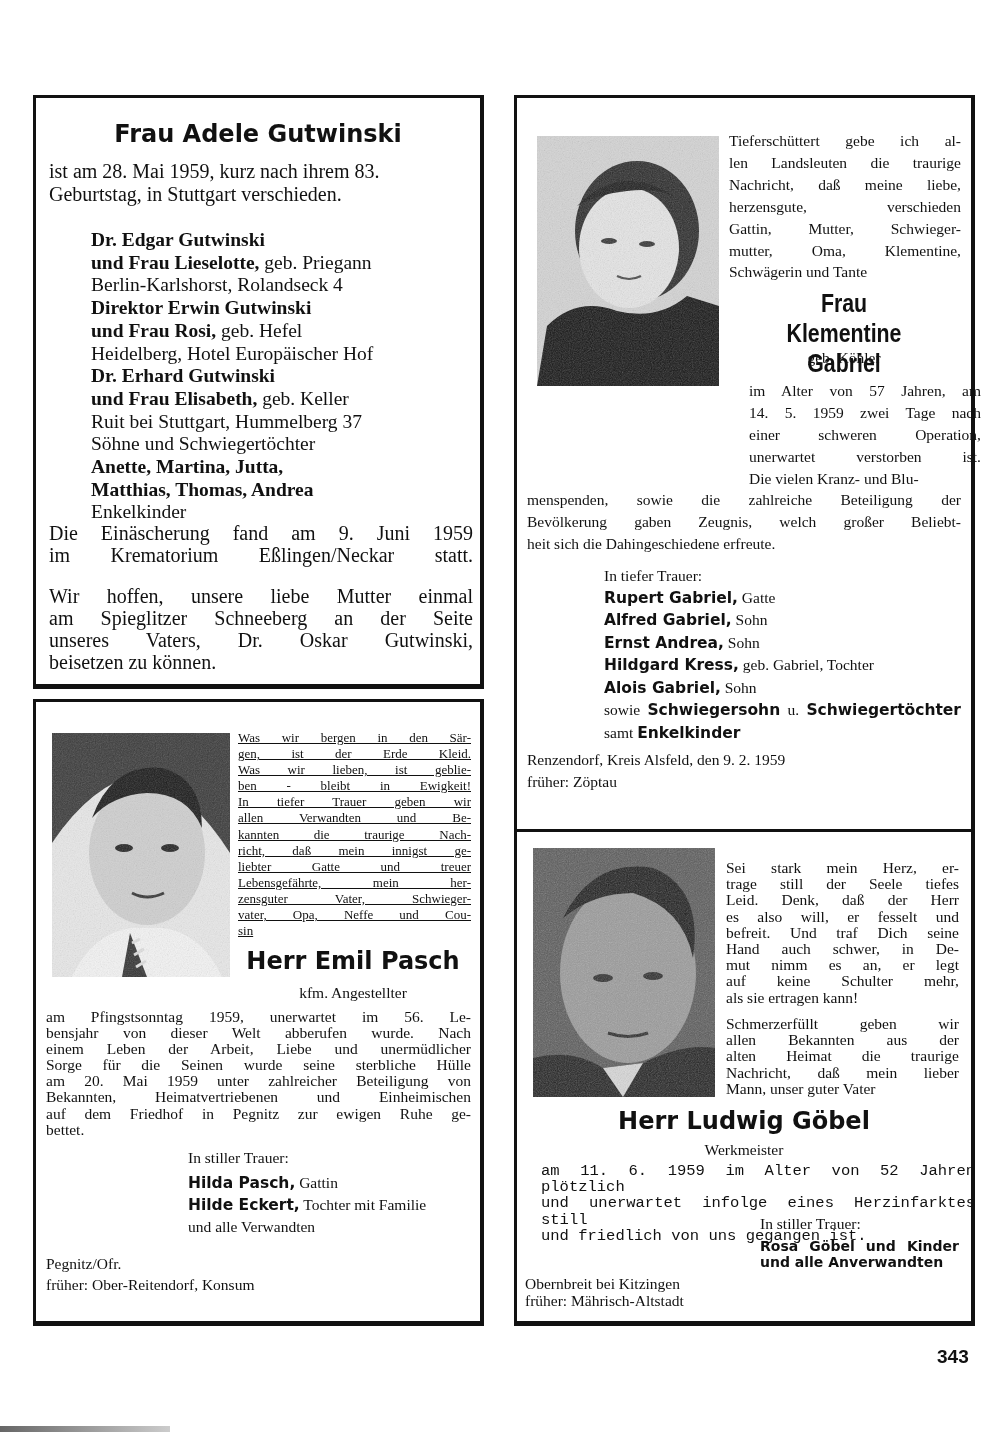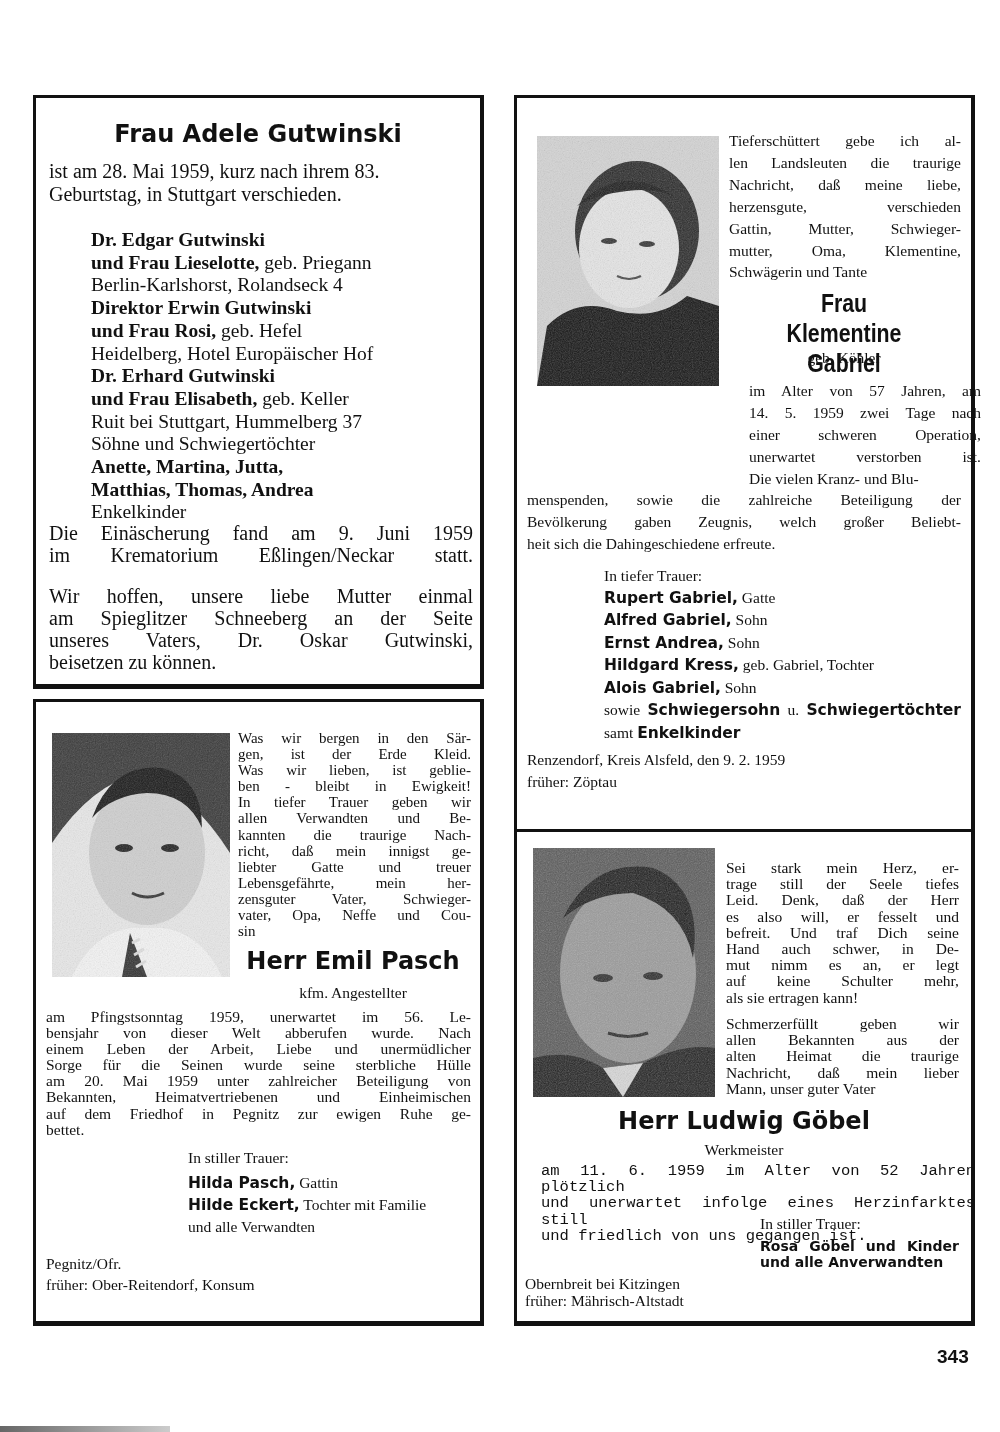--- a/index.html
+++ b/index.html
@@ -136,21 +136,21 @@
       <path d="M40 85 Q60 30 110 35 Q150 45 150 95 Q135 60 95 60 Q60 62 40 85Z" fill="#1a1a1a"></path>
       <ellipse cx="72" cy="115" rx="9" ry="4" fill="#222"></ellipse>
       <ellipse cx="118" cy="115" rx="9" ry="4" fill="#222"></ellipse>
       <path d="M80 160 Q95 168 112 160" stroke="#333" stroke-width="3" fill="none"></path>
       <path d="M20 244 Q40 200 80 195 L110 195 Q150 200 170 244Z" fill="#f4f4f4"></path>
       <path d="M78 200 L95 244 L70 244Z" fill="#333"></path>
       <path d="M80 210 L88 206 M82 222 L92 216 M84 234 L94 228" stroke="#ddd" stroke-width="3"></path>
       <rect width="178" height="244" filter="url(#grain2)"></rect>
     </svg>
   </div>
-  <div class="ser" id="emil-intro" style="position:absolute;left:202px;top:28px;width:233px;font-size:15px;line-height:16.1px;">
+  <div class="ser" id="emil-intro" style="position:absolute;left:202px;top:28px;width:233px;font-size:13px;line-height:16.1px;text-decoration:underline;">
       <div class="jl">Was wir bergen in den Sär-</div>
       <div class="jl">gen, ist der Erde Kleid.</div>
       <div class="jl">Was wir lieben, ist geblie-</div>
       <div class="jl">ben - bleibt in Ewigkeit!</div>
       <div class="jl">In tiefer Trauer geben wir</div>
       <div class="jl">allen Verwandten und Be-</div>
       <div class="jl">kannten die traurige Nach-</div>
       <div class="jl">richt, daß mein innigst ge-</div>
       <div class="jl">liebter Gatte und treuer</div>
       <div class="jl">Lebensgefährte, mein her-</div>

